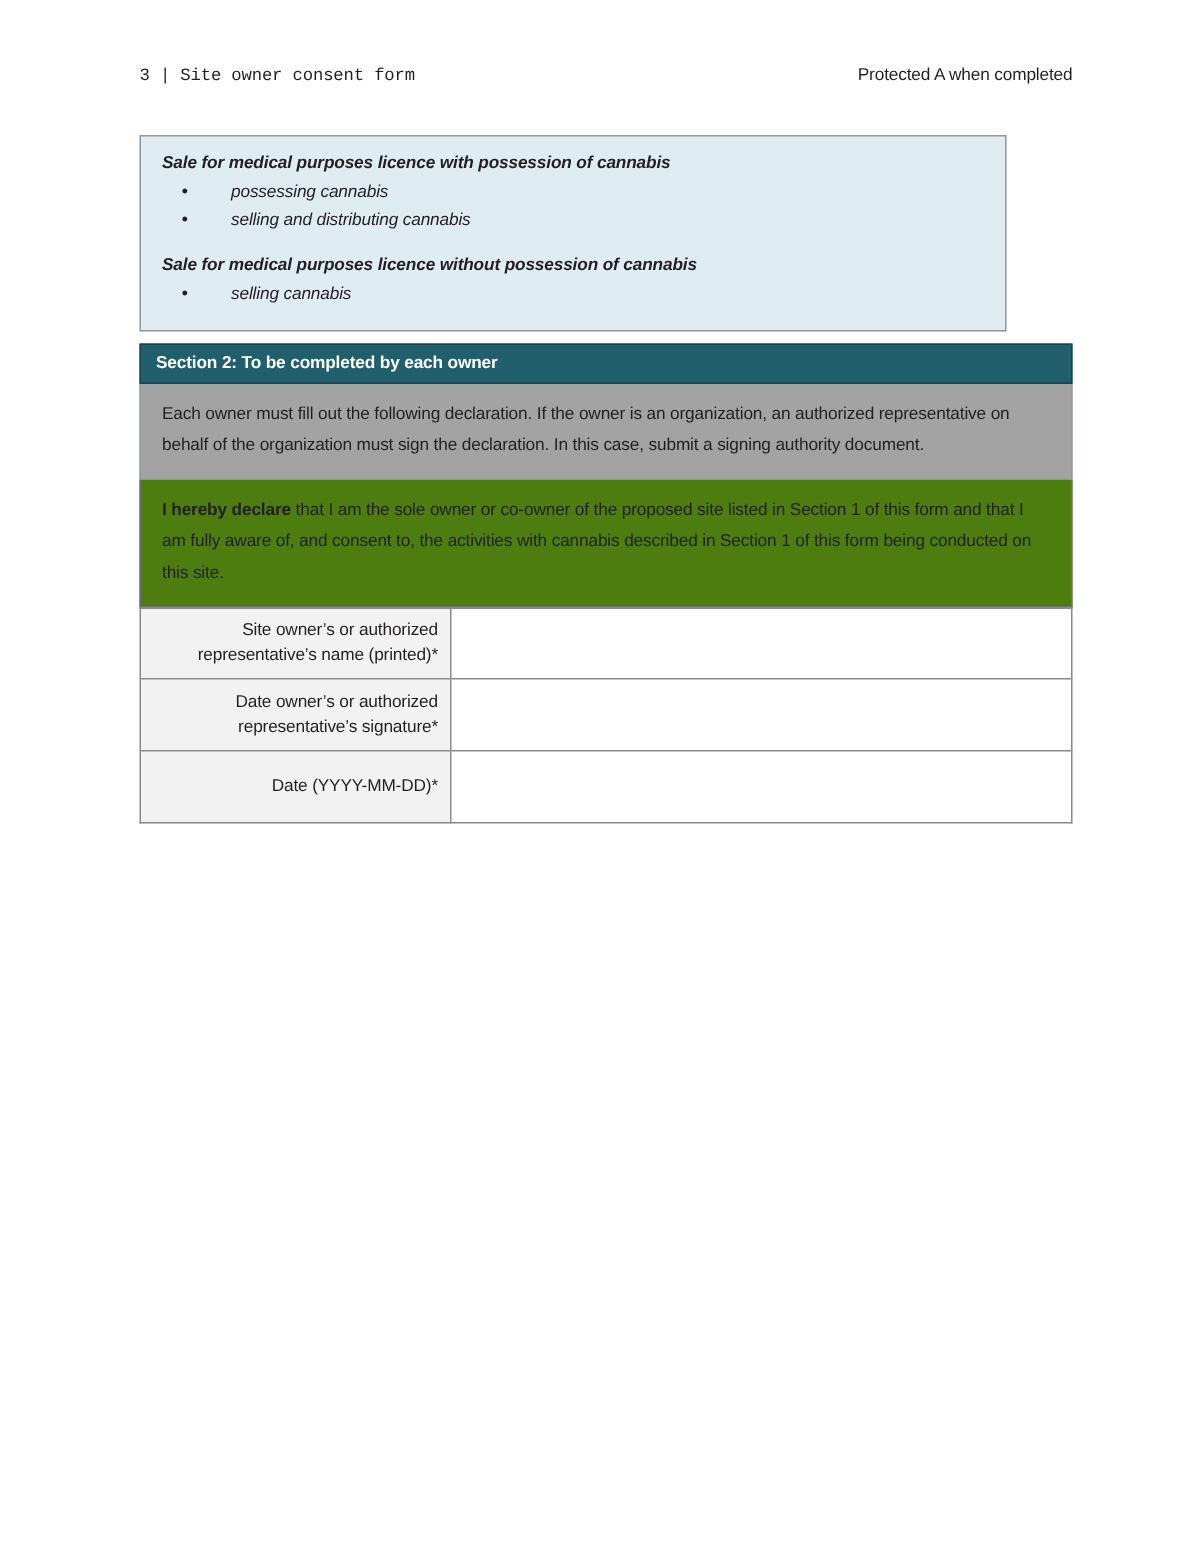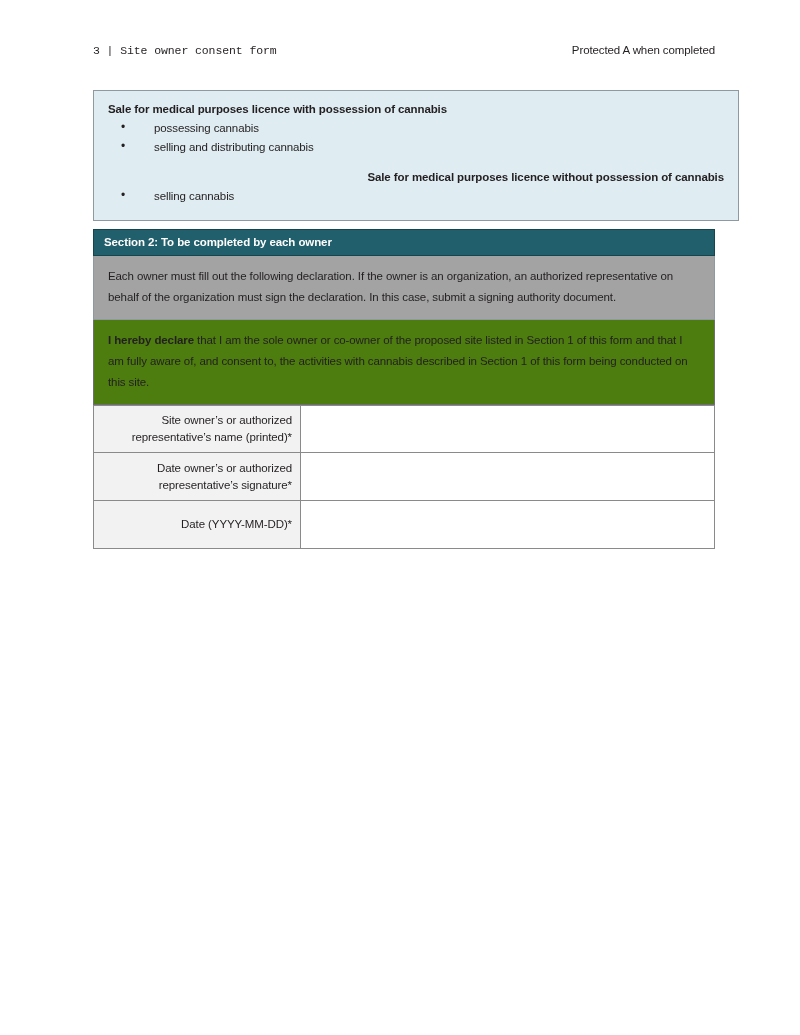--- a/index.html
+++ b/index.html
@@ -36,34 +36,35 @@
     letter-spacing: -0.1px;
   }
   .doc-header .left  { white-space: nowrap; font-family: Liberation Mono, monospace; }
   .doc-header .right { white-space: nowrap; }
 
   
   .activities-box {
     position: absolute;
     left: 93px;
     top: 90px;
-    width: 646px;
+    width: 578px;
     box-sizing: border-box;
     background: #dfecf2;
     border: 1px solid #8f9aa0;
     padding: 10px 14px 14px 14px;
+    font-style: italic;
   }
   .act-heading {
     font-size: 11.5px;
     font-weight: bold;
     color: #231f20;
     margin: 2px 0 4px 0;
     letter-spacing: -0.1px;
   }
-  .act-heading.second { margin-top: 14px; text-align: right; }
+  .act-heading.second { margin-top: 14px; }
   ul.act-list {
     list-style: none;
     margin: 0;
     padding: 0;
   }
   ul.act-list li {
     position: relative;
     font-size: 11.5px;
     line-height: 19px;
     padding-left: 46px;

